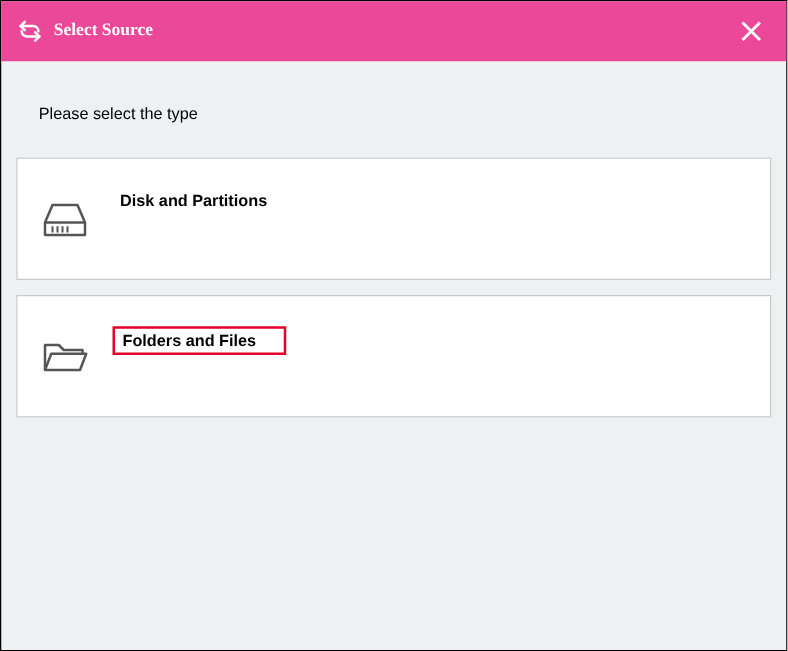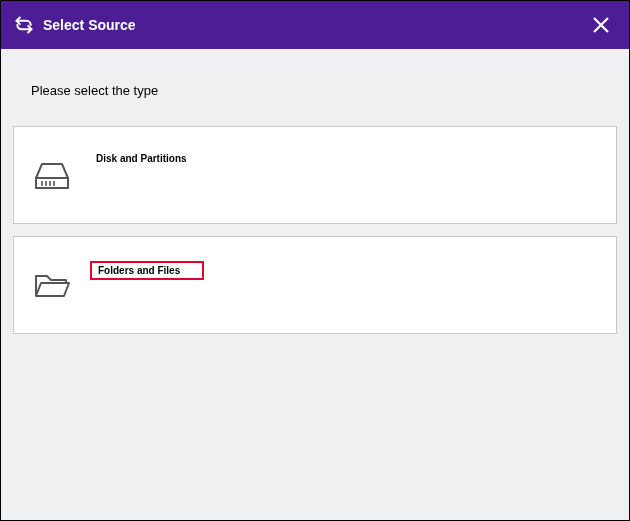--- a/index.html
+++ b/index.html
@@ -7,25 +7,26 @@
   .window {
     width: 630px;
     height: 521px;
     border: 1px solid #000;
     background: #eef0f2;
     display: flex;
     flex-direction: column;
   }
   .titlebar {
     height: 48px;
-    background: #4c1d95;
+    background: #ec4899;
     color: #fff;
     display: flex;
     align-items: center;
     padding: 0 12px;
+    font-family: Liberation Serif, serif;
   }
   .titlebar .title-icon {
     width: 22px; height: 22px;
     display: flex; align-items: center; justify-content: center;
     margin-right: 8px;
   }
   .titlebar .title-text {
     font-weight: bold;
     font-size: 14px;
     flex: 1;
@@ -56,21 +57,21 @@
     cursor: pointer;
   }
   .option .opt-icon {
     width: 60px;
     display: flex;
     align-items: center;
     justify-content: center;
     flex-shrink: 0;
   }
   .option .opt-text {
-    font-size: 10px;
+    font-size: 13px;
     font-weight: bold;
     color: #000;
     margin-left: 8px;
     align-self: flex-start;
     margin-top: 24px;
     padding: 2px 22px 2px 6px;
   }
   .highlight {
     border: 2px solid #e4002b;
   }

